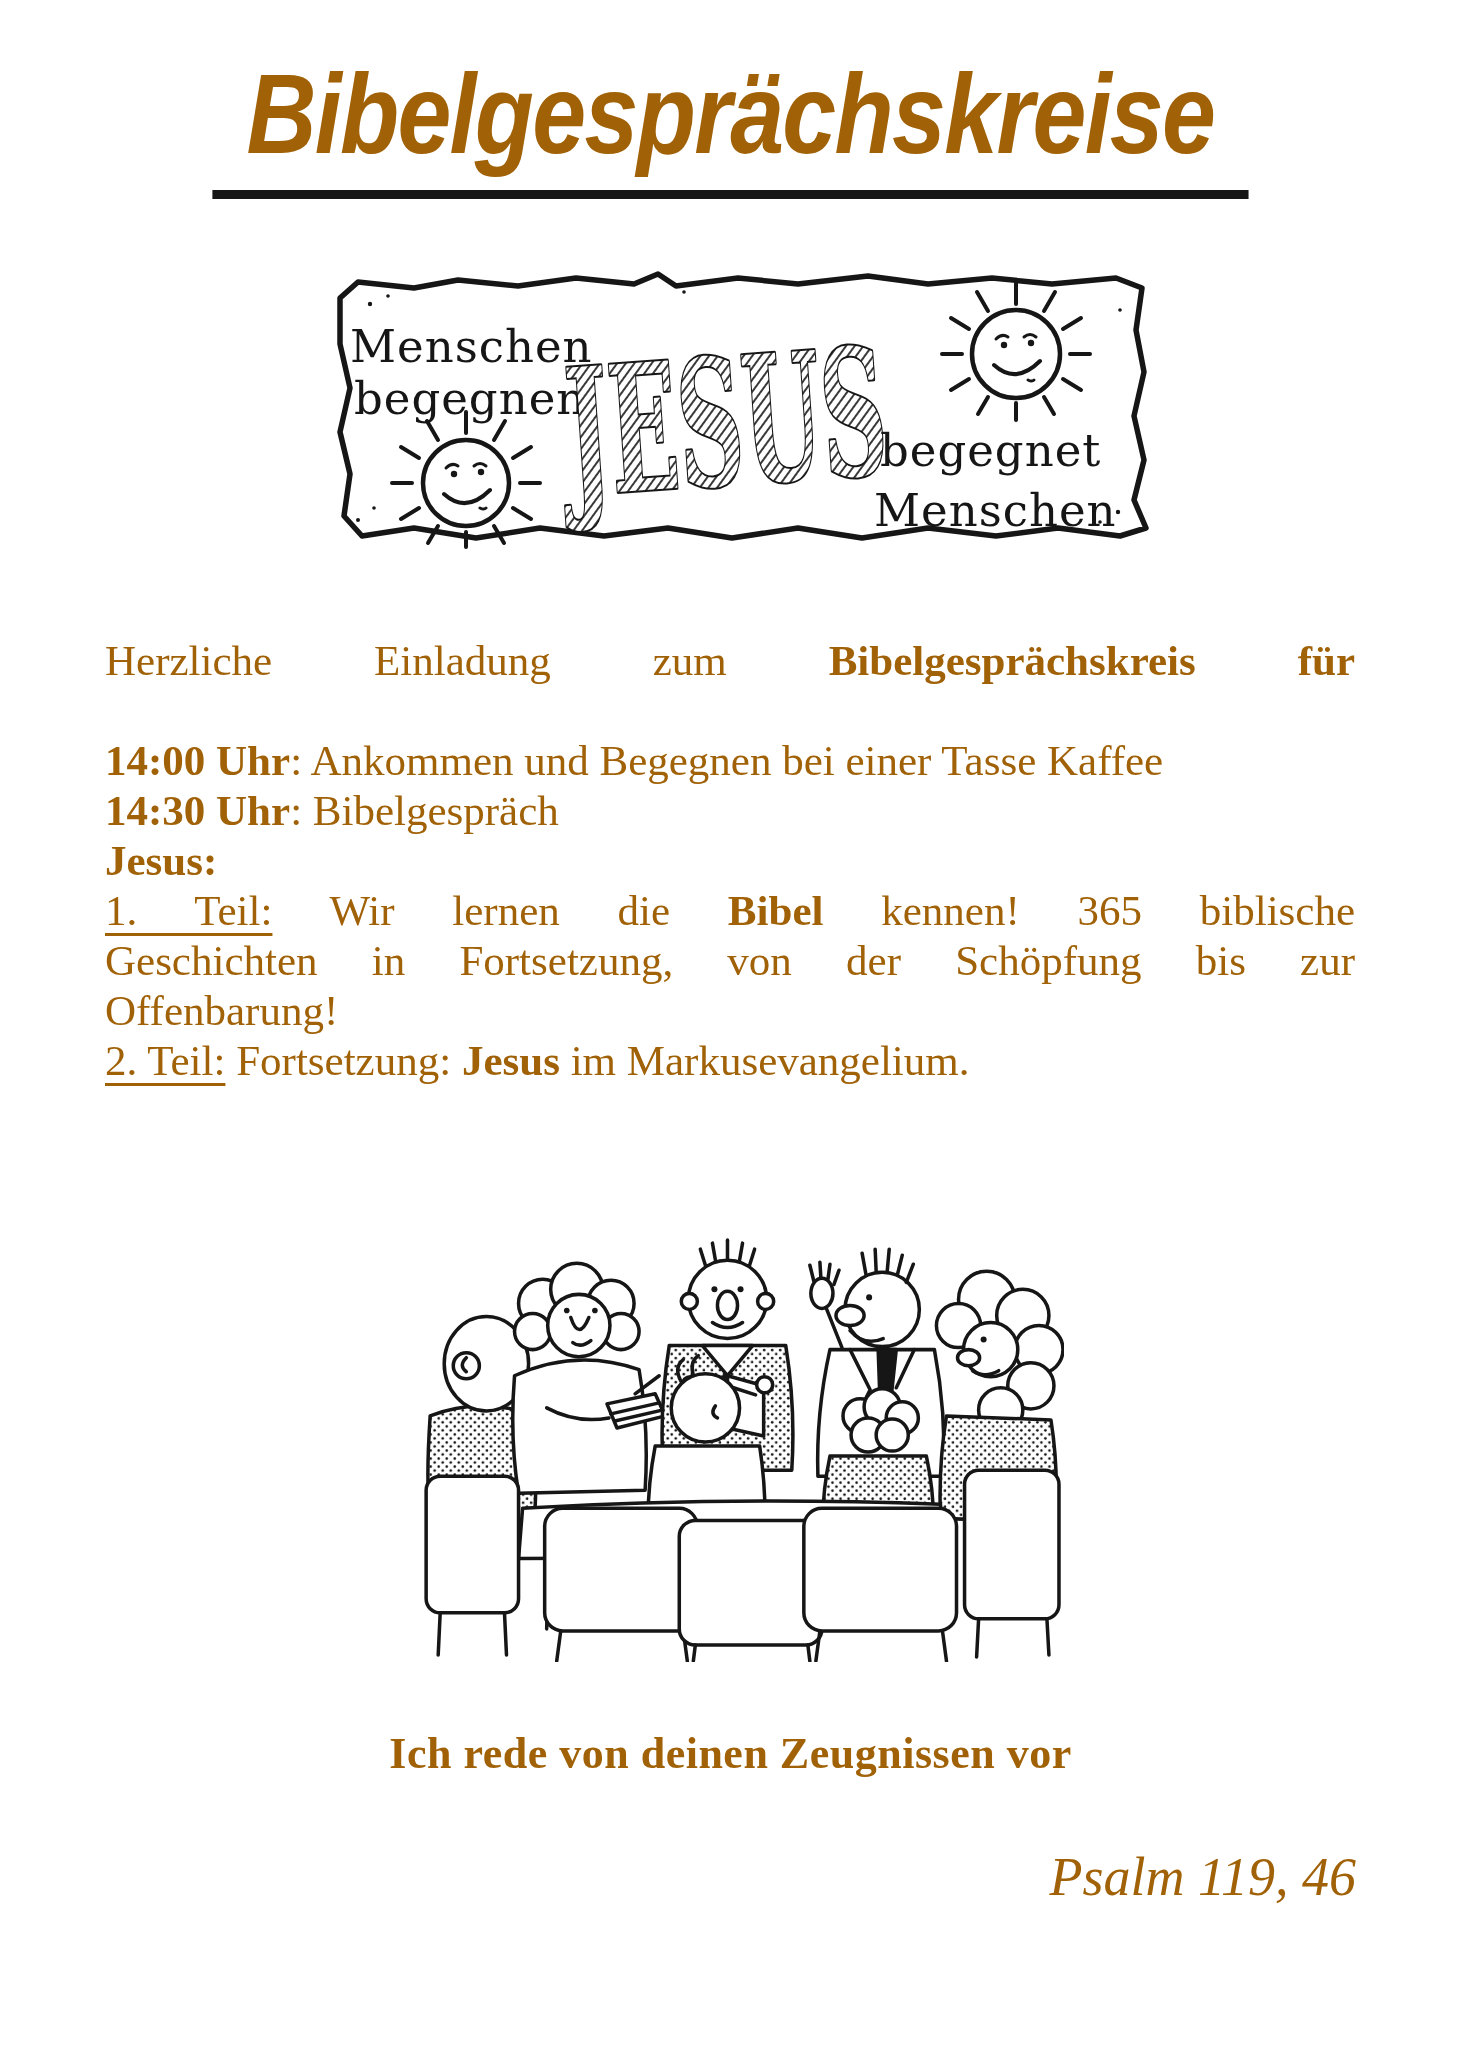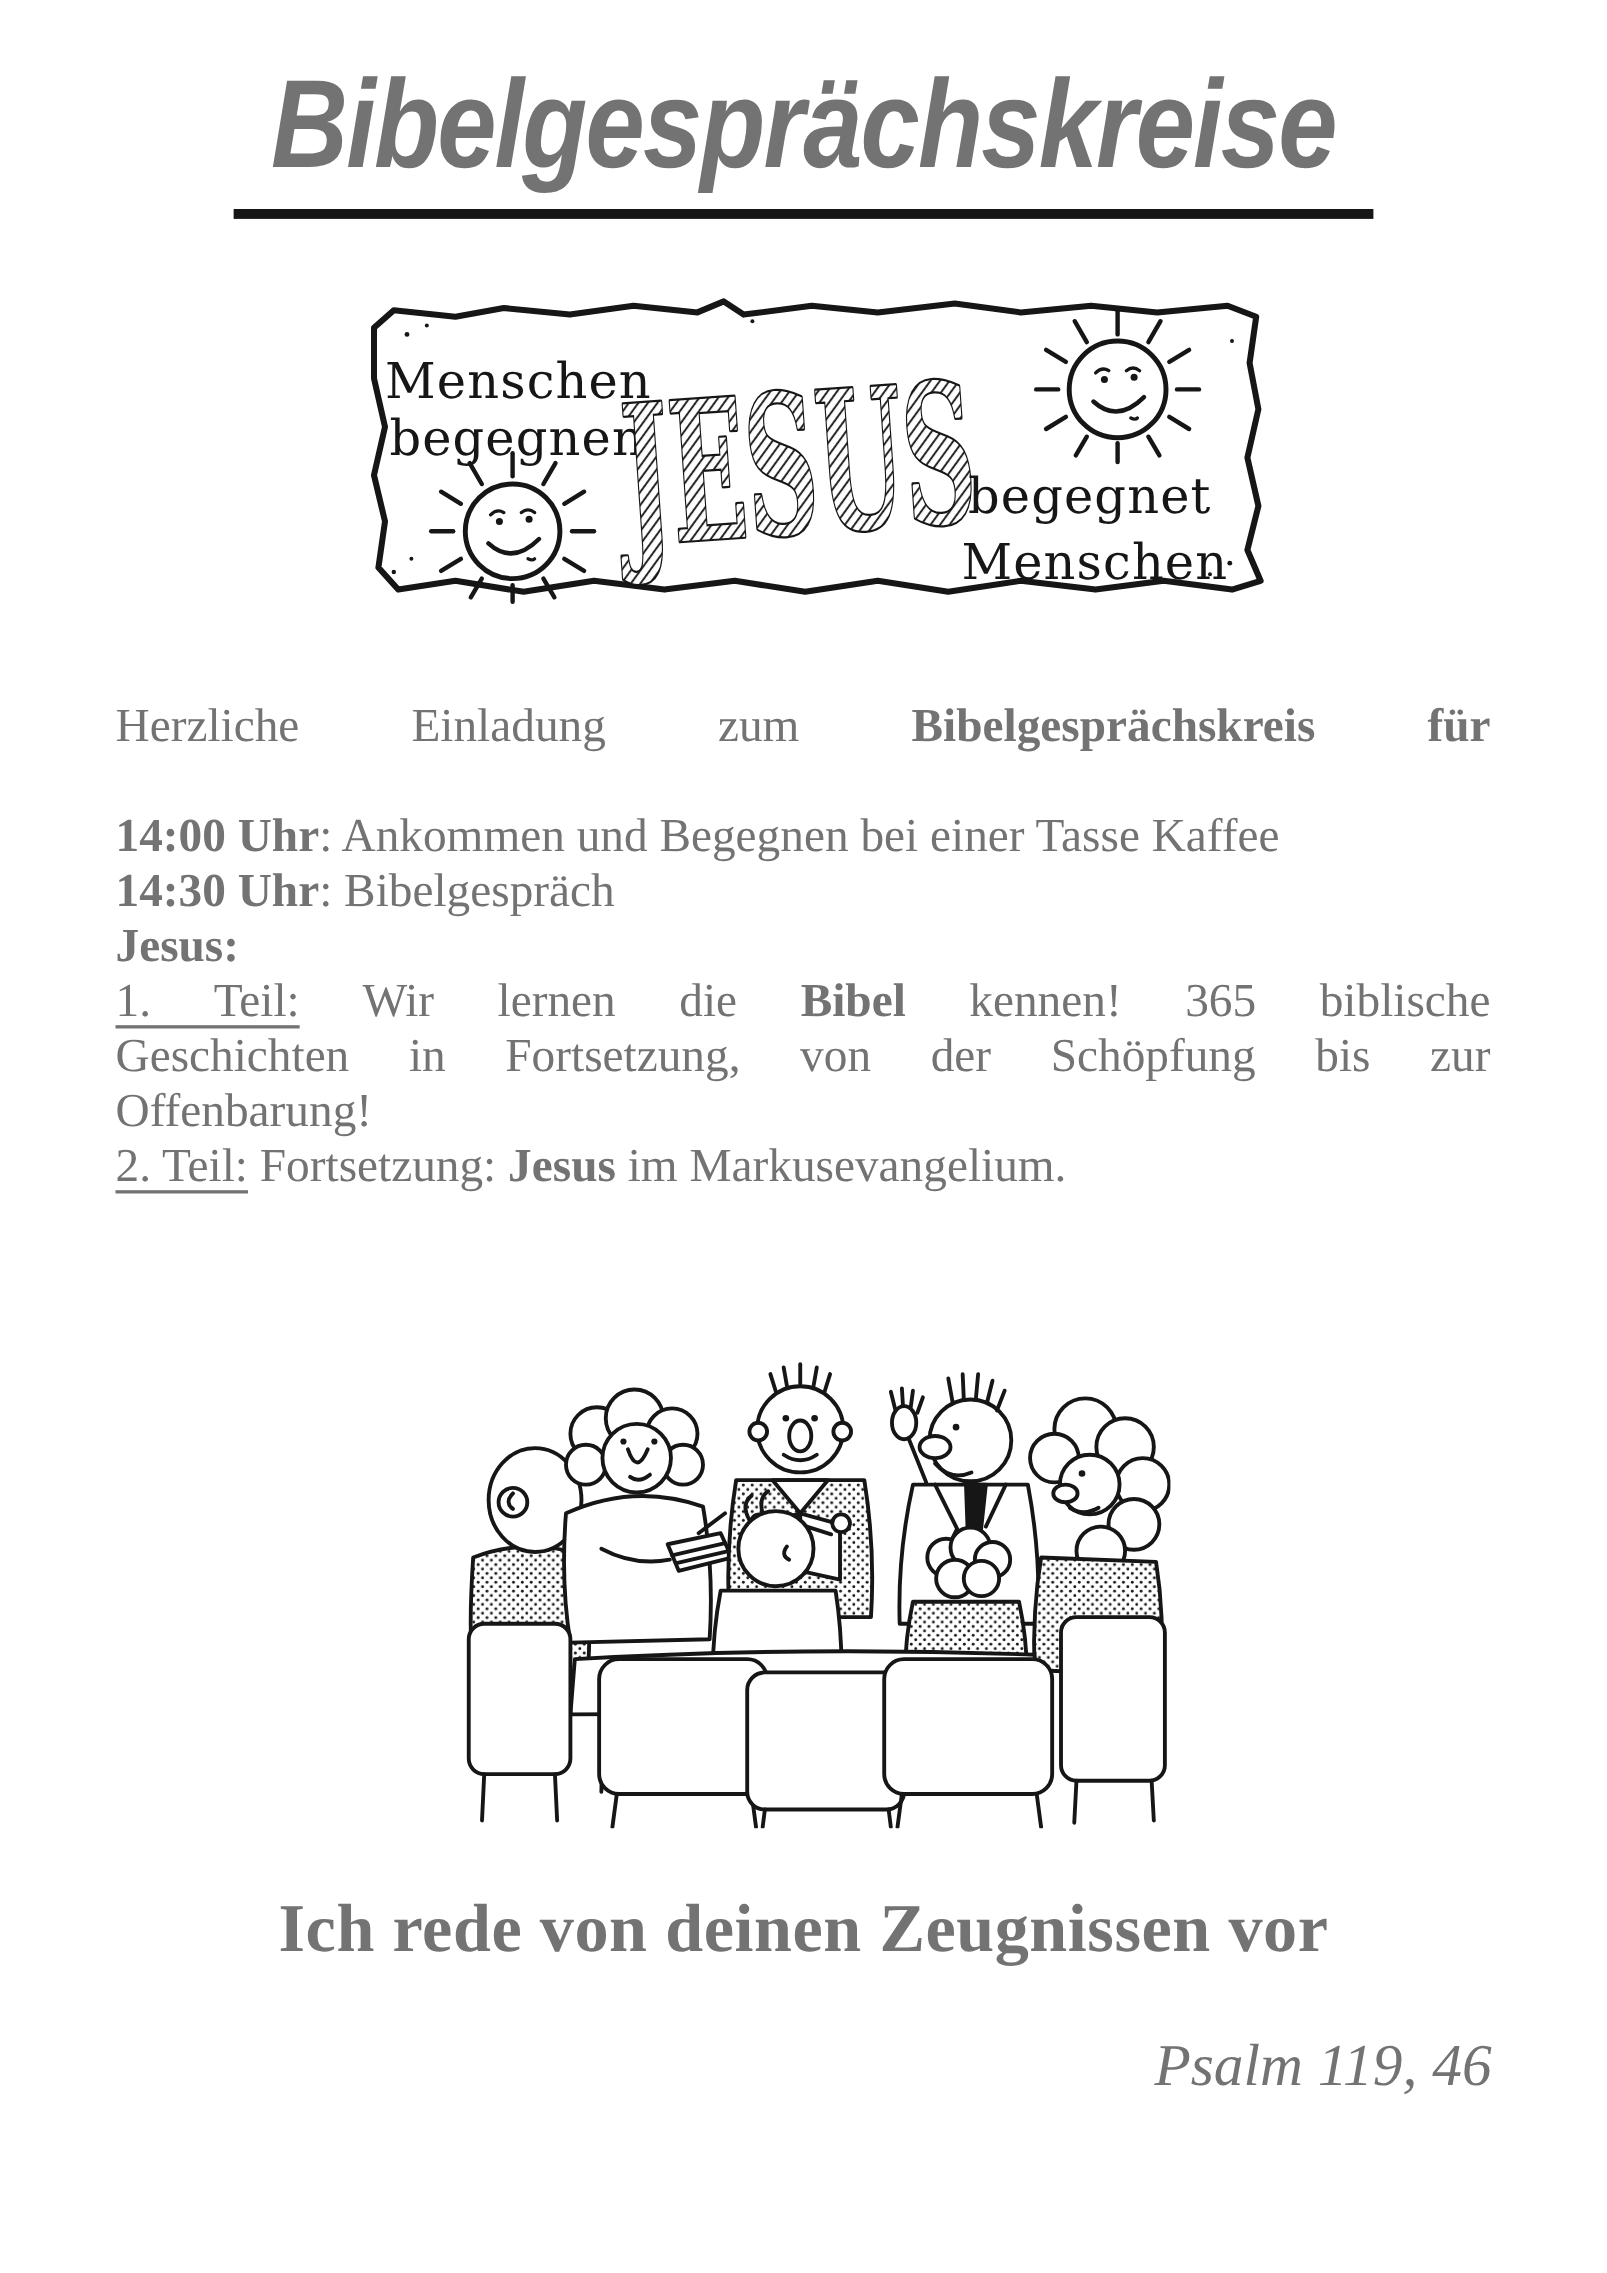--- a/index.html
+++ b/index.html
@@ -1,16 +1,16 @@
 <!DOCTYPE html>
 <html><head>
 <meta charset="utf-8">
 <style>
   html,body{margin:0;padding:0;background:#ffffff;}
-  .page{position:relative;width:1461px;height:2066px;background:#fff;color:#737373;
+  .page{position:relative;width:1461px;height:2066px;background:#fff;color:#a16207;
         font-family:"Liberation Serif",serif;overflow:hidden;}
 
   
   .title-wrap{position:absolute;top:50px;left:0;width:100%;text-align:center;}
   .title{display:inline-block;margin:0;font-family:"Liberation Sans",sans-serif;
          font-style:italic;font-weight:bold;font-size:114px;line-height:1.12;
          letter-spacing:-2px;transform:scaleX(.85);
          border-bottom:9px solid #161616;padding:0 40px 12px 40px;}
 
   
@@ -24,21 +24,21 @@
   .just{text-align:justify;text-align-last:justify;text-justify:inter-word;}
   .spacer{height:50px;}
   .ul{text-decoration:underline;text-decoration-thickness:3px;text-underline-offset:8px;}
   b{font-weight:bold;}
 
   
   .illustration{position:absolute;left:396px;top:1206px;width:668px;height:456px;}
 
   
   .quote{position:absolute;left:0;top:1720px;width:100%;text-align:center;
-         font-weight:bold;font-size:62px;line-height:68px;letter-spacing:.5px;}
+         font-weight:bold;font-size:44px;line-height:68px;letter-spacing:.5px;}
   .attribution{position:absolute;top:1846px;right:105px;font-style:italic;font-size:54px;}
 </style>
 </head>
 <body>
 
 <div class="page">
 
   <div class="title-wrap">
     <h1 class="title">Bibelgesprächskreise</h1>
   </div>

